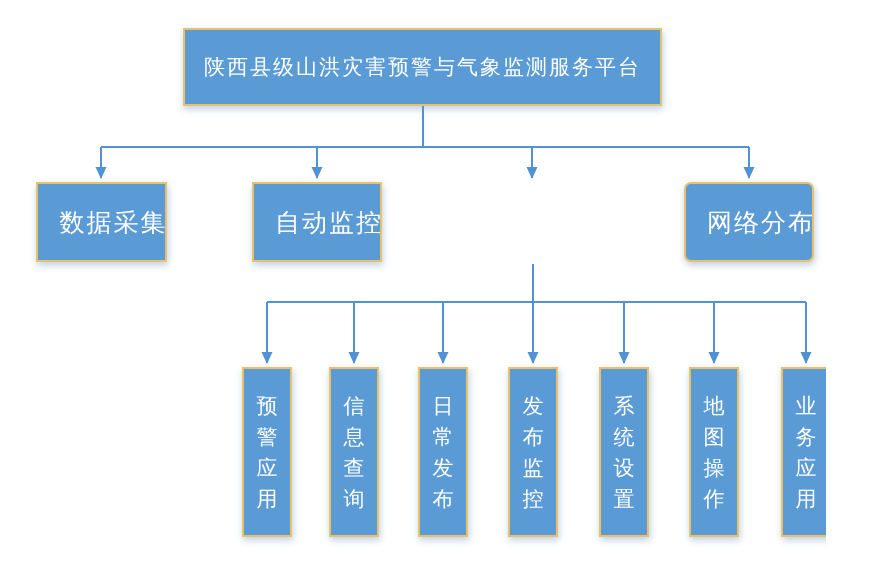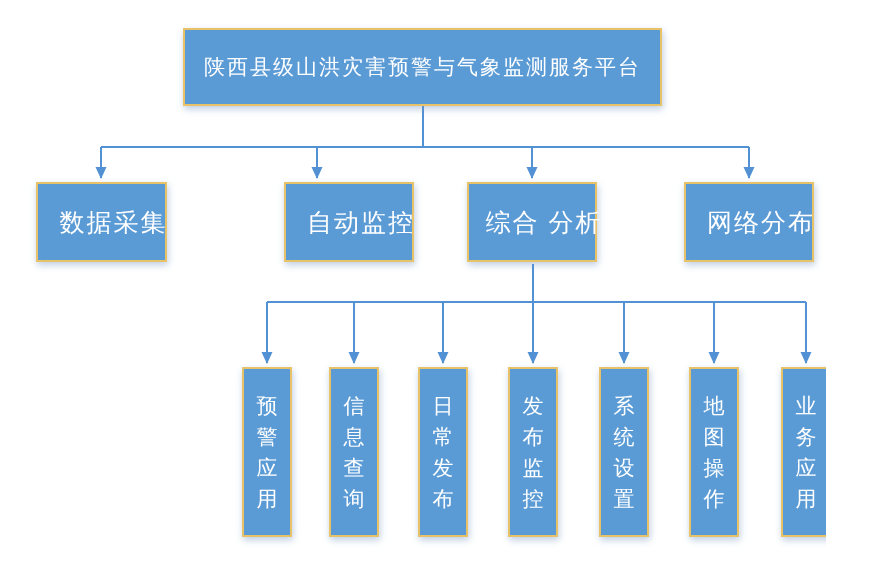--- a/index.html
+++ b/index.html
@@ -37,23 +37,23 @@
     left:183px;top:28px;width:479px;height:78px;
     font-size:21px;letter-spacing:2px;
   }
   .l2{
     top:182px;width:130px;height:80px;
     font-size:25px;letter-spacing:2px;
     white-space:pre;
     padding-left:24px;
   }
   .l2-0{left:36px;width:131px;}
-  .l2-1{left:252px;margin-left:32px;}
+  .l2-1{left:252px;}
   .l2-2{left:467px;}
-  .l2-3{left:684px;}
+  .l2-3{left:684px;border-radius:7px;}
   .l3{
     top:367px;width:50px;height:170px;
     font-size:21px;
   }
   .l3 .vstack{
     display:flex;flex-direction:column;align-items:center;
     gap:10px;line-height:1;
   }
   .l3-0{left:242px;}
   .l3-1{left:329px;}
@@ -96,23 +96,20 @@
 
   <div class="box root">
     <span class="label">陕西县级山洪灾害预警与气象监测服务平台</span>
   </div>
 
   <div class="box l2 l2-0">
     <span class="label">数据采集</span>
   </div>
   <div class="box l2 l2-1">
     <span class="label">自动监控</span>
-  </div>
-  <div class="box l2 l2-2">
-    <span class="label">综合 分析</span>
   </div>
   <div class="box l2 l2-3">
     <span class="label">网络分布</span>
   </div>
 
   <div class="box l3 l3-0">
     <span class="vstack">
         <span>预</span>
         <span>警</span>
         <span>应</span>

